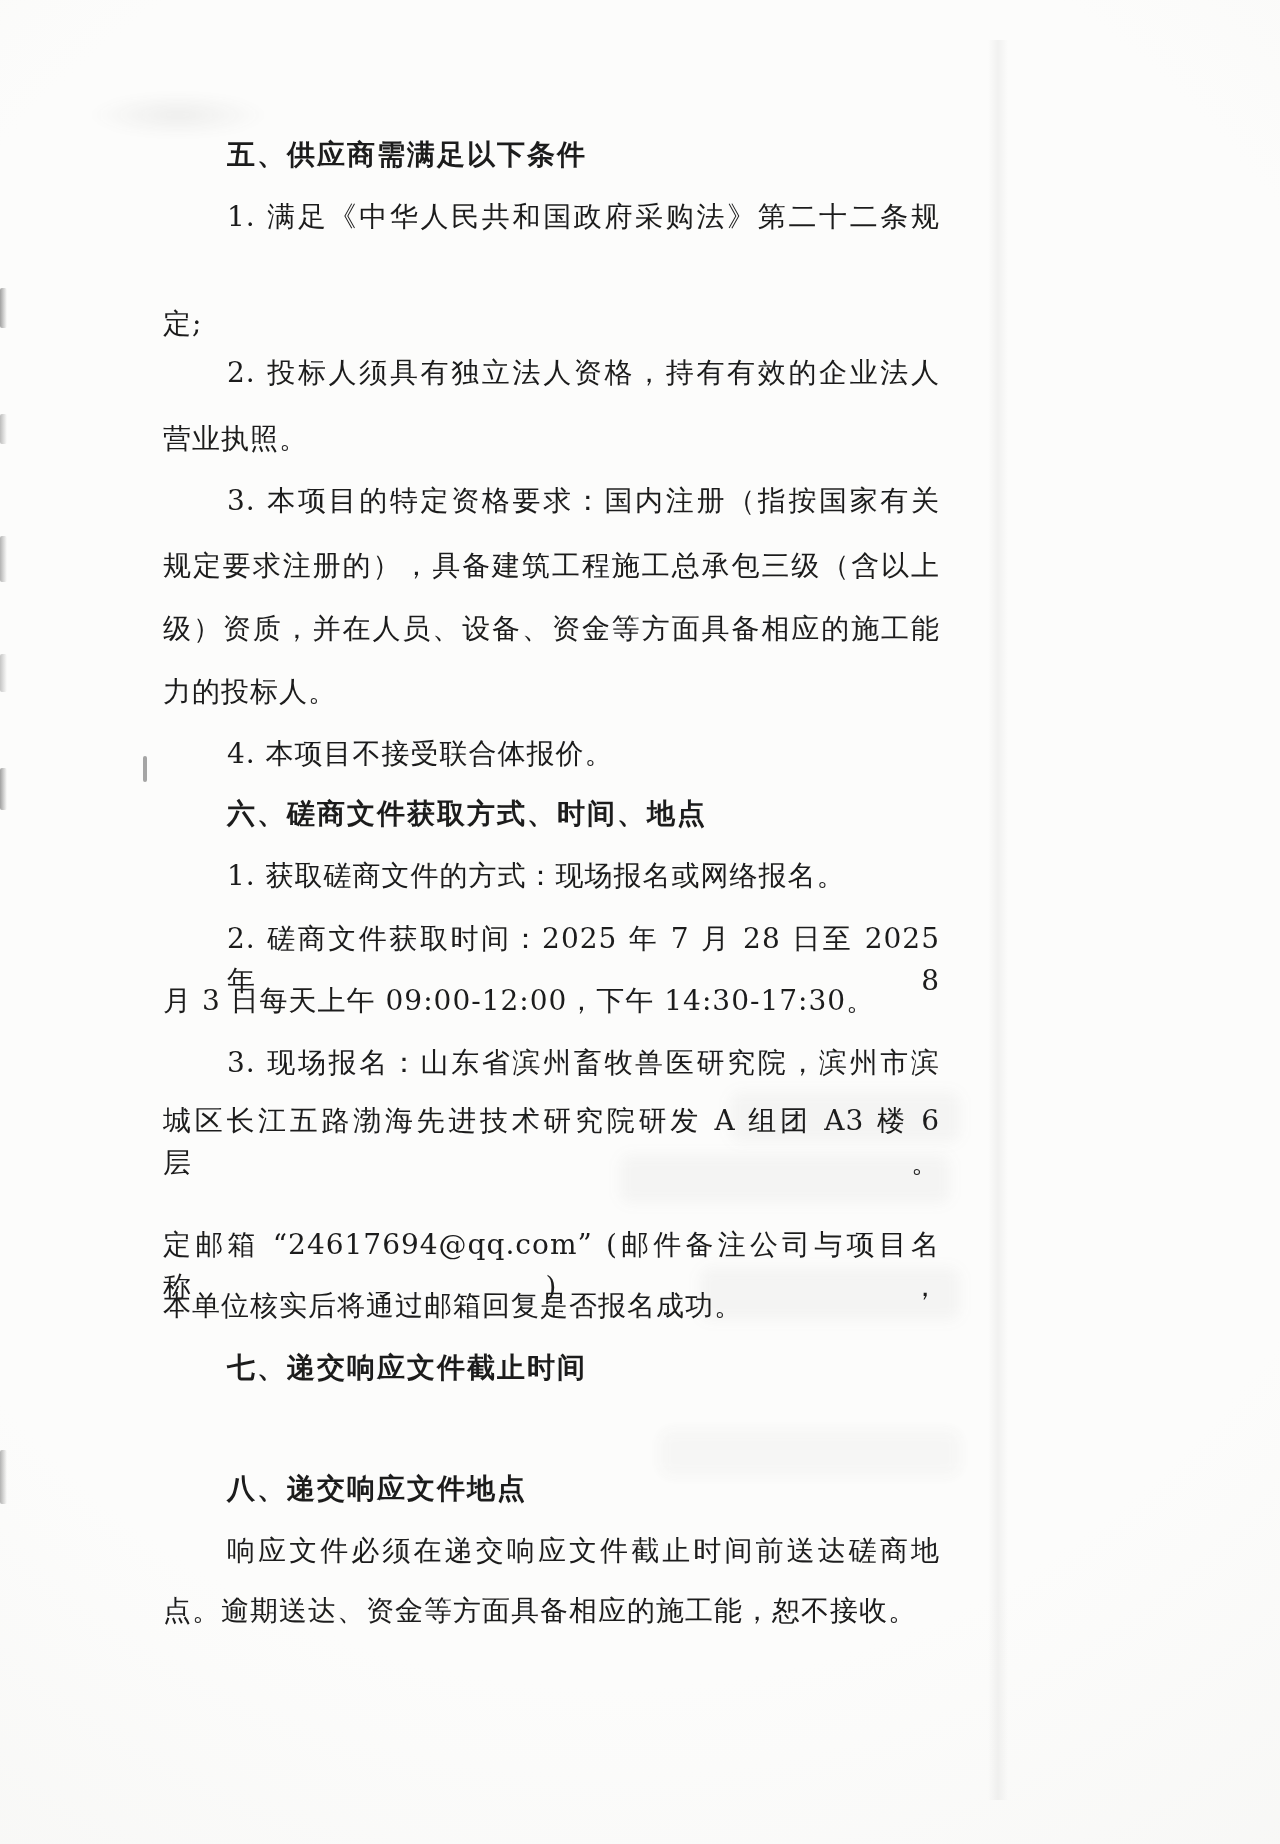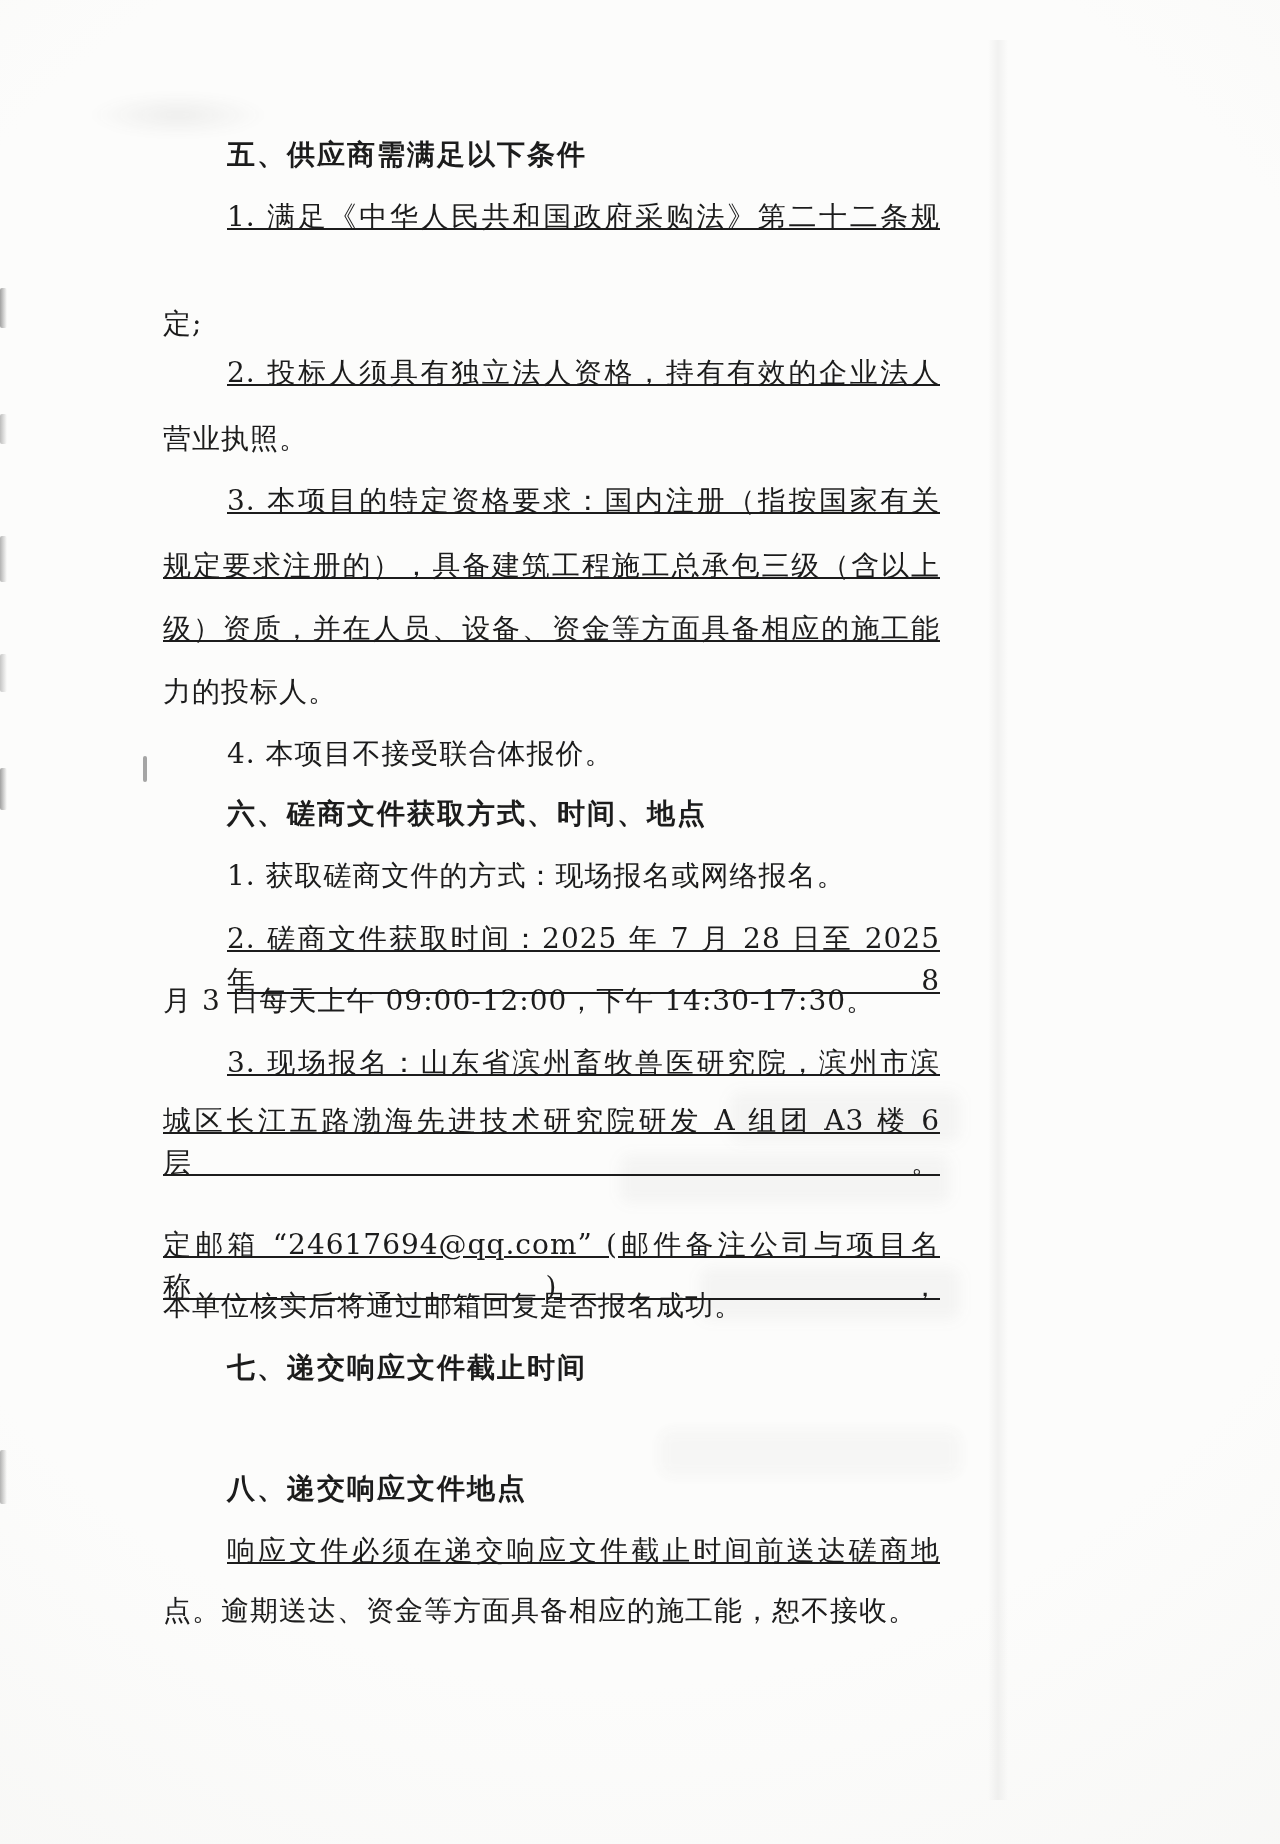--- a/index.html
+++ b/index.html
@@ -28,21 +28,20 @@
     letter-spacing: 1px;
   }
   .ln.i {            
     left: 227px;
     width: 713px;
   }
   .ln.j {            
     white-space: normal;
     text-align: justify;
     text-align-last: justify;
-    text-decoration: underline;
   }
   .ln.b {            
     font-family: "DejaVu Sans", "Liberation Sans", sans-serif;
     font-weight: bold;
     letter-spacing: 2px;
   }
   
   .artifact { position: absolute; pointer-events: none; }
   .smudge-topleft {
     top: 92px; left: 88px; width: 180px; height: 46px;

